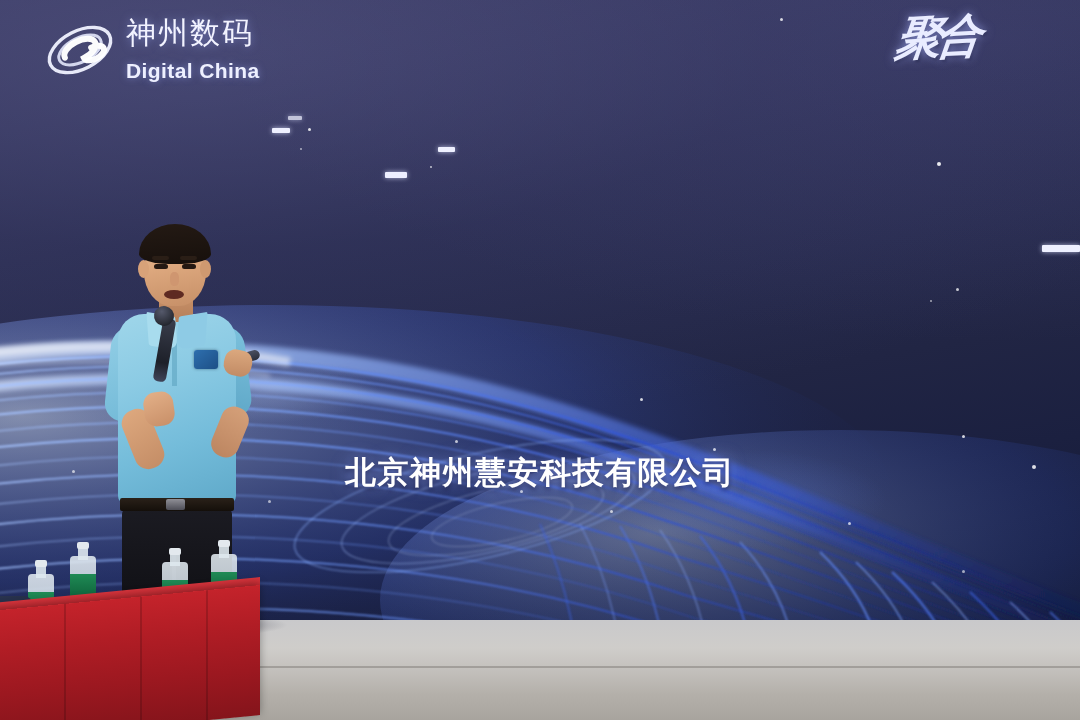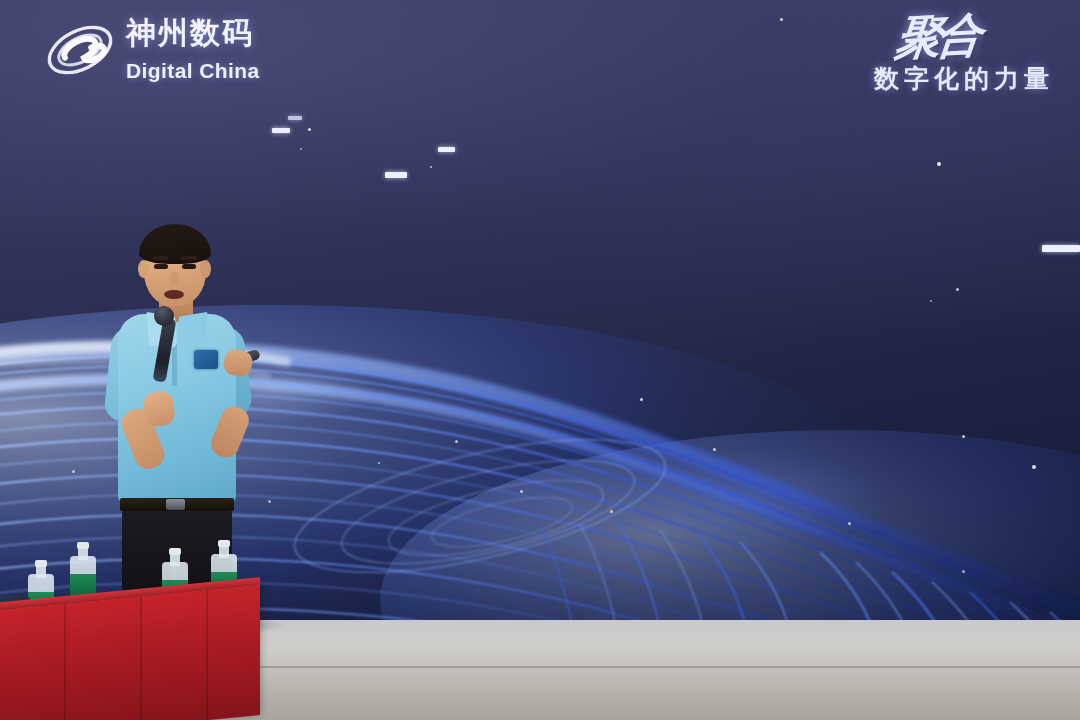--- a/index.html
+++ b/index.html
@@ -78,21 +78,21 @@
     left: 44px;
     top: 18px;
     display: flex;
     align-items: center;
     gap: 10px;
   }
   .dc-mark { width: 72px; height: 62px; flex: none; }
   .dc-text { line-height: 1; }
   .dc-cn {
     font-size: 30px;
-    font-weight: 700;
+    font-weight: 400;
     color: #f2f3ff;
     letter-spacing: 2px;
     text-shadow: 0 0 9px rgba(160,175,255,0.55);
   }
   .dc-en {
     font-size: 21px;
     font-weight: 700;
     color: #eef0ff;
     letter-spacing: 0.4px;
     margin-top: 12px;
@@ -532,23 +532,23 @@
         </g>
       </svg>
       <div class="dc-text">
         <div class="dc-cn">神州数码</div>
         <div class="dc-en">Digital China</div>
       </div>
     </div>
 
     <div class="brand-right">
       <div class="jh-calli">聚合</div>
-      <div class="jh-sub">数字化的力量</div>
     </div>
 
+    <div class="slide-company">北京神州慧安科技有限公司</div>
   </div>
 
   <div class="floor">
     <div class="floor-seam"></div>
   </div>
   <div class="floor-shadow"></div>
 
   <div class="speaker">
     <div class="sp-legs"></div>
     <div class="sp-leg-split"></div>

